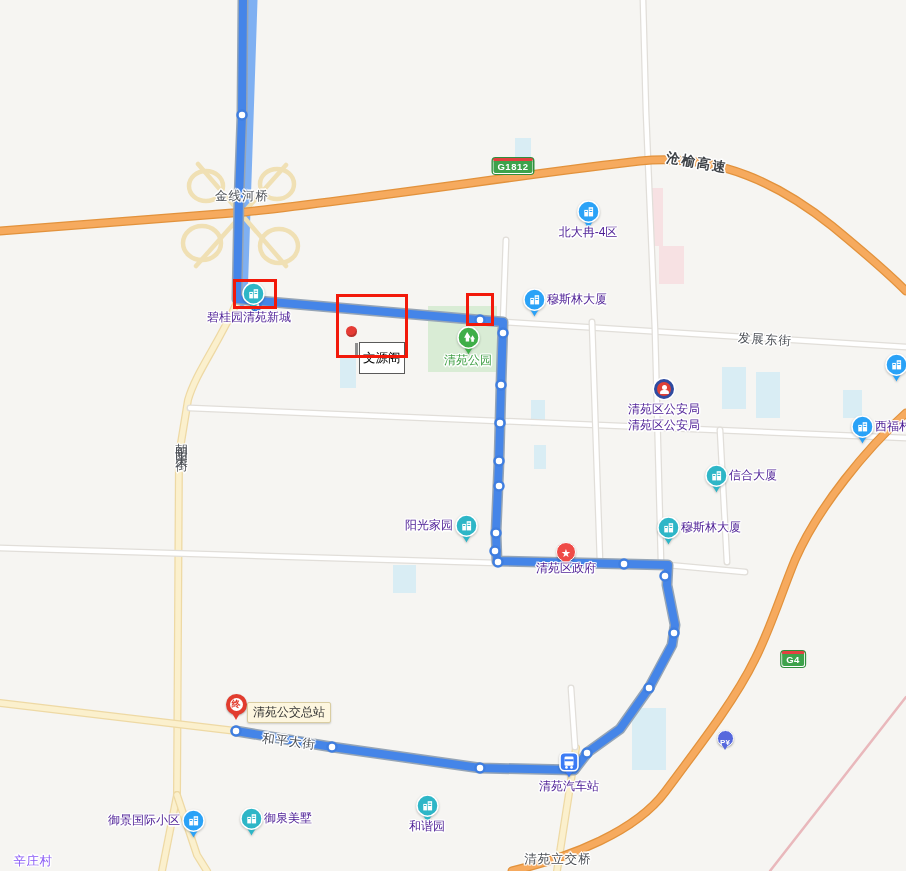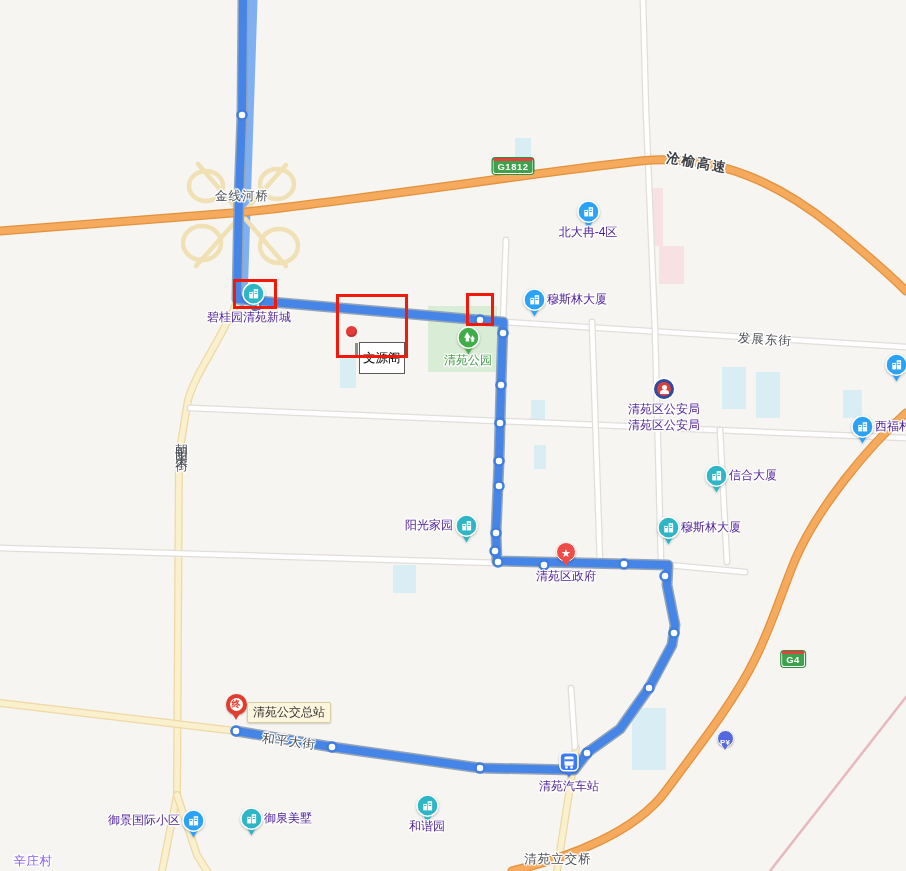--- a/index.html
+++ b/index.html
@@ -261,21 +261,21 @@
     <svg class="pin pin-teal" viewBox="0 0 24 30">
         <use href="#bpin"></use>
       </svg>
     <div class="poi-label halo lbl-left">阳光家园</div>
   </div>
 
   <div class="poi" style="left:566px;top:553px">
     <div class="star-pin">
       <span class="star-glyph">★</span>
     </div>
-    <div class="poi-label halo lbl-below" style="top:16px">清苑区政府</div>
+    <div class="poi-label halo lbl-below" style="top:8px">清苑区政府</div>
   </div>
 
   <div class="poi" style="left:236px;top:706px">
     <div class="term-pin">
       <span class="term-inner">终</span>
     </div>
     <div class="terminal-label">清苑公交总站</div>
   </div>
 
   <div class="poi" style="left:569px;top:763px">

